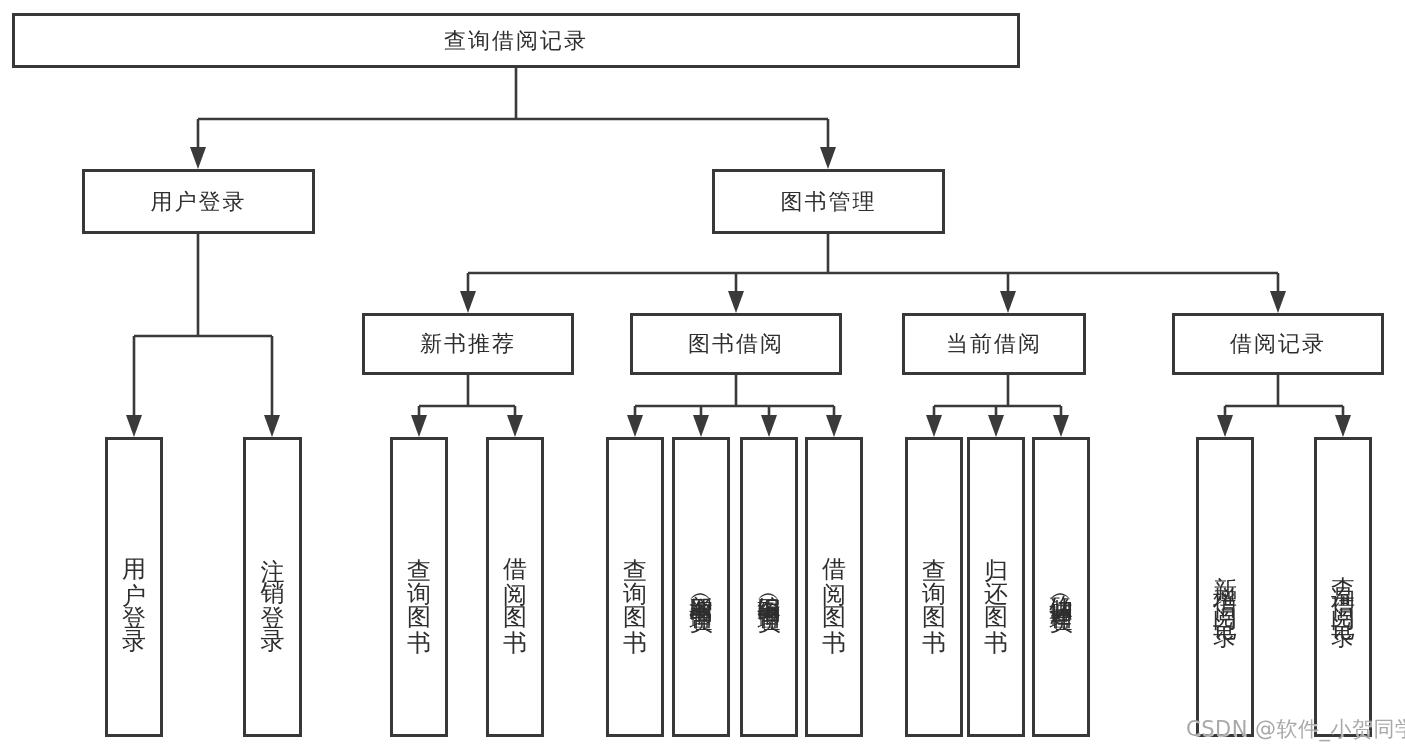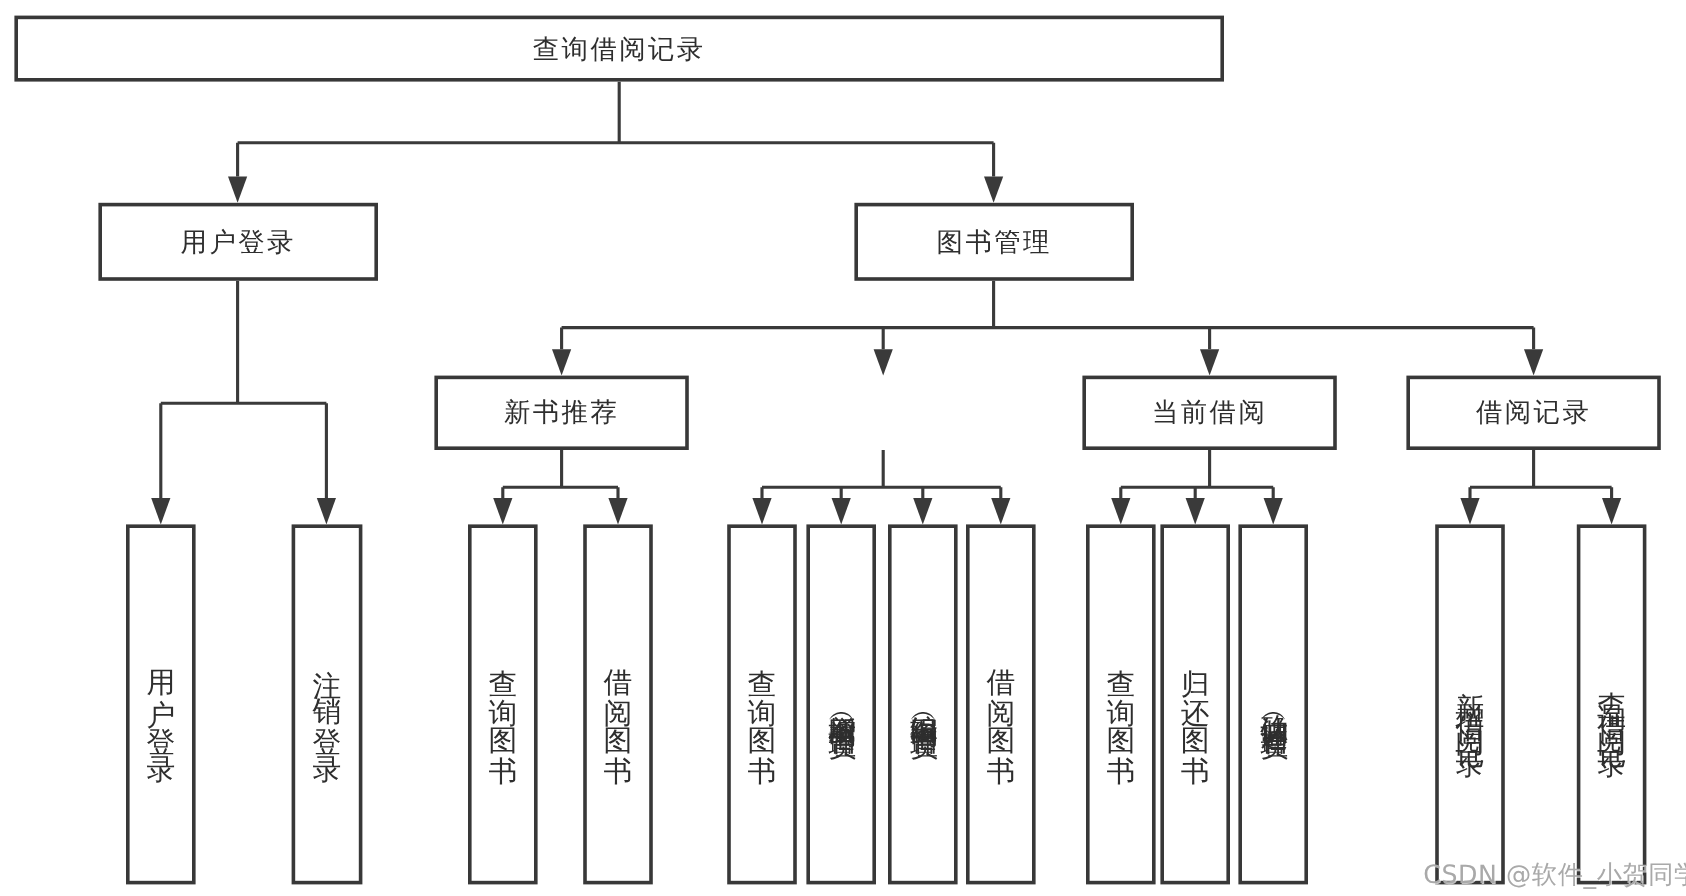--- a/index.html
+++ b/index.html
@@ -114,21 +114,24 @@
   <div class="node hnode" style="left:82px; top:169px; width:233px; height:65px;">
     <span class="label">用户登录</span>
   </div>
   <div class="node hnode" style="left:712px; top:169px; width:233px; height:65px;text-align:center;">
     <span class="label">图书管理</span>
   </div>
 
   <div class="node hnode" style="left:362px; top:313px; width:212px; height:62px;">
     <span class="label">新书推荐</span>
   </div>
-  <div class="node hnode" style="left:902px; top:313px; width:212px; height:62px;text-align:center;">
+  <div class="node hnode" style="left:630px; top:313px; width:212px; height:62px;">
+    <span class="label">图书借阅</span>
+  </div>
+  <div class="node hnode" style="left:902px; top:313px; width:184px; height:62px;text-align:center;">
     <span class="label">当前借阅</span>
   </div>
   <div class="node hnode" style="left:1172px; top:313px; width:212px; height:62px;">
     <span class="label">借阅记录</span>
   </div>
 
   <div class="node vnode vloose" style="left:105px; top:437px; width:58px; height:300px;">
     <span class="label">用户登录</span>
   </div>
   <div class="node vnode vloose" style="left:243px; top:437px; width:59px; height:300px;">

